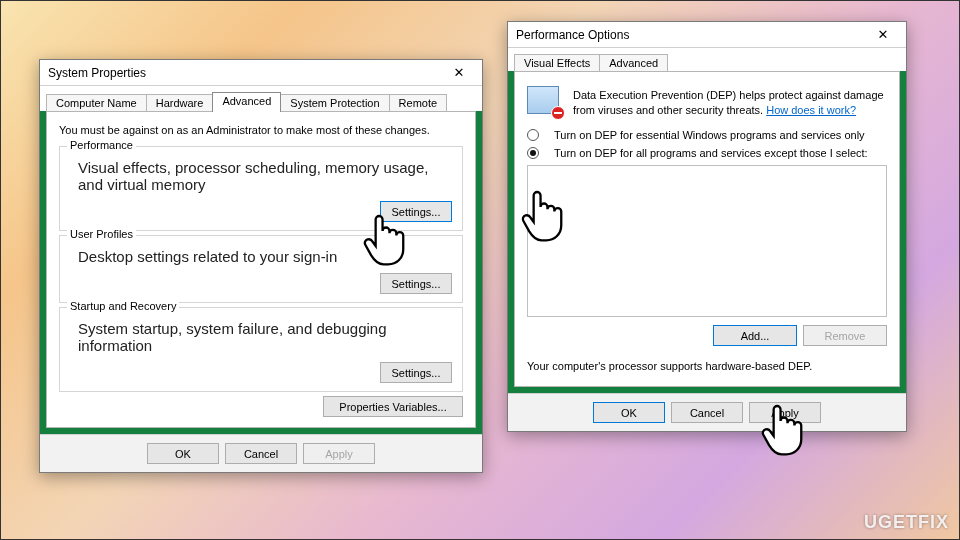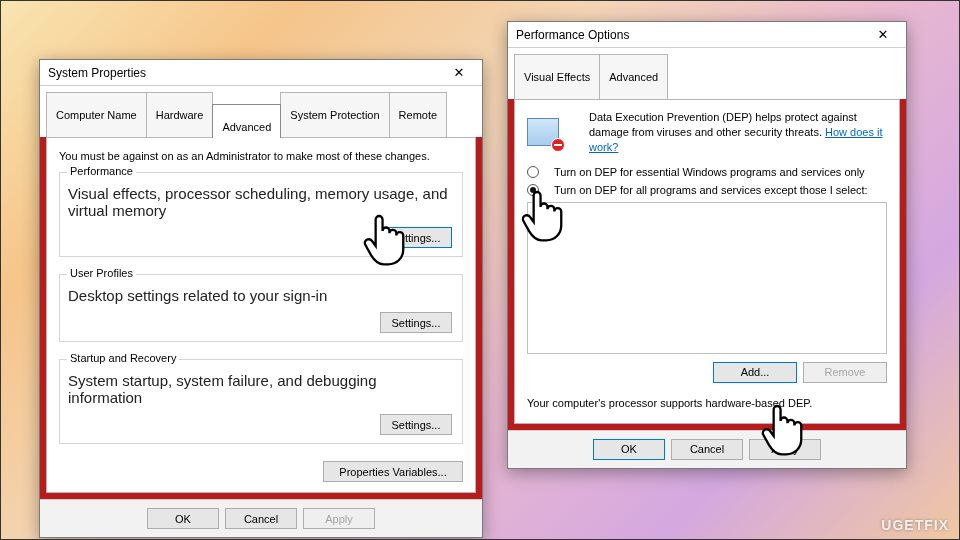--- a/index.html
+++ b/index.html
@@ -9,21 +9,21 @@
     height: 540px;
     font-family: "Segoe UI", Tahoma, sans-serif;
     font-size: 11px;
     background: linear-gradient(135deg, #f9e4b0 0%, #f5c58a 20%, #f3d5b5 40%, #e8b8d0 60%, #d4a8e0 80%, #f0c8a0 100%);
     position: relative;
     border: 1px solid #333;
     overflow: hidden;
   }
   .window {
     position: absolute;
-    background: #b91c1c;
+    background: #15803d;
     border: 1px solid #7a7a7a;
     box-shadow: 0 4px 16px rgba(0,0,0,0.35);
   }
   .titlebar {
     height: 26px;
     display: flex;
     align-items: center;
     justify-content: space-between;
     padding: 0 6px 0 8px;
     background: #fff;
@@ -38,21 +38,21 @@
   .tabstrip {
     display: flex;
     align-items: flex-end;
     gap: 0;
     padding: 6px 6px 0 6px;
     background: #fff;
   }
   .tab {
     border: 1px solid #b5b5b5;
     border-bottom: none;
-    padding: 16px 9px;
+    padding: 2px 9px;
     background: #f6f6f6;
     font-size: 11px;
     margin-right: -1px;
     position: relative;
   }
   .tab.active {
     background: #fff;
     border-color: #8a8a8a;
     z-index: 2;
     padding-bottom: 5px;
@@ -60,22 +60,22 @@
   }
   .tabcontent {
     border: 1px solid #b5b5b5;
     margin: 0 6px 6px 6px;
     background: #fff;
     padding: 10px 12px;
   }
   .intro { margin: 2px 0 10px 0; }
   .groupbox {
     border: 1px solid #d5d5d5;
-    padding: 8px 10px 8px 8px;
-    margin-bottom: 17px;
+    padding: 8px 10px 8px 18px;
+    margin-bottom: 4px;
     position: relative;
   }
   .groupbox .legend {
     position: absolute;
     top: -8px; left: 7px;
     background: #fff;
     padding: 0 3px;
     font-size: 11px;
   }
   .group-desc { font-size: 15px; color: #222; margin: 4px 0 8px 0; }
@@ -96,21 +96,21 @@
   }
   button.win:disabled { color: #a5a5a5; background: #efefef; }
   .bottombar {
     display: flex;
     justify-content: center;
     gap: 6px;
     padding: 8px 10px;
     background: #f2f2f2;
     border-top: 1px solid #d0d0d0;
   }
-  .dep-top { display: flex; gap: 26px; margin-bottom: 10px; align-items: center; }
+  .dep-top { display: flex; gap: 10px; margin-bottom: 10px; align-items: flex-end; }
   .dep-icon {
     width: 36px; height: 36px; position: relative; flex: 0 0 36px;
   }
   .dep-icon .chip {
     width: 32px; height: 28px; background: linear-gradient(#d0e6fa,#a8cdee);
     border: 1px solid #5e89b5; margin-top:4px;
   }
   .dep-icon .block {
     position: absolute; right: -2px; bottom: -2px;
     width: 14px; height: 14px; border-radius: 50%;
@@ -137,21 +137,21 @@
     background: #fff;
   }
   .hand-cursor {
     position: absolute;
     width: 46px; height: 56px;
     pointer-events: none;
     z-index: 50;
   }
   .watermark {
     position: absolute; right: 10px; bottom: 6px;
-    font-size: 14px; letter-spacing: 1px;
+    font-size: 18px; letter-spacing: 1px;
     color: rgba(255,255,255,0.85);
     text-shadow: 0 0 3px rgba(0,0,0,0.4);
     font-weight: 600;
   }
 </style>
 </head>
 <body>
 
 <div class="window" style="left:38px; top:58px; width:444px;">
   <div class="titlebar">

